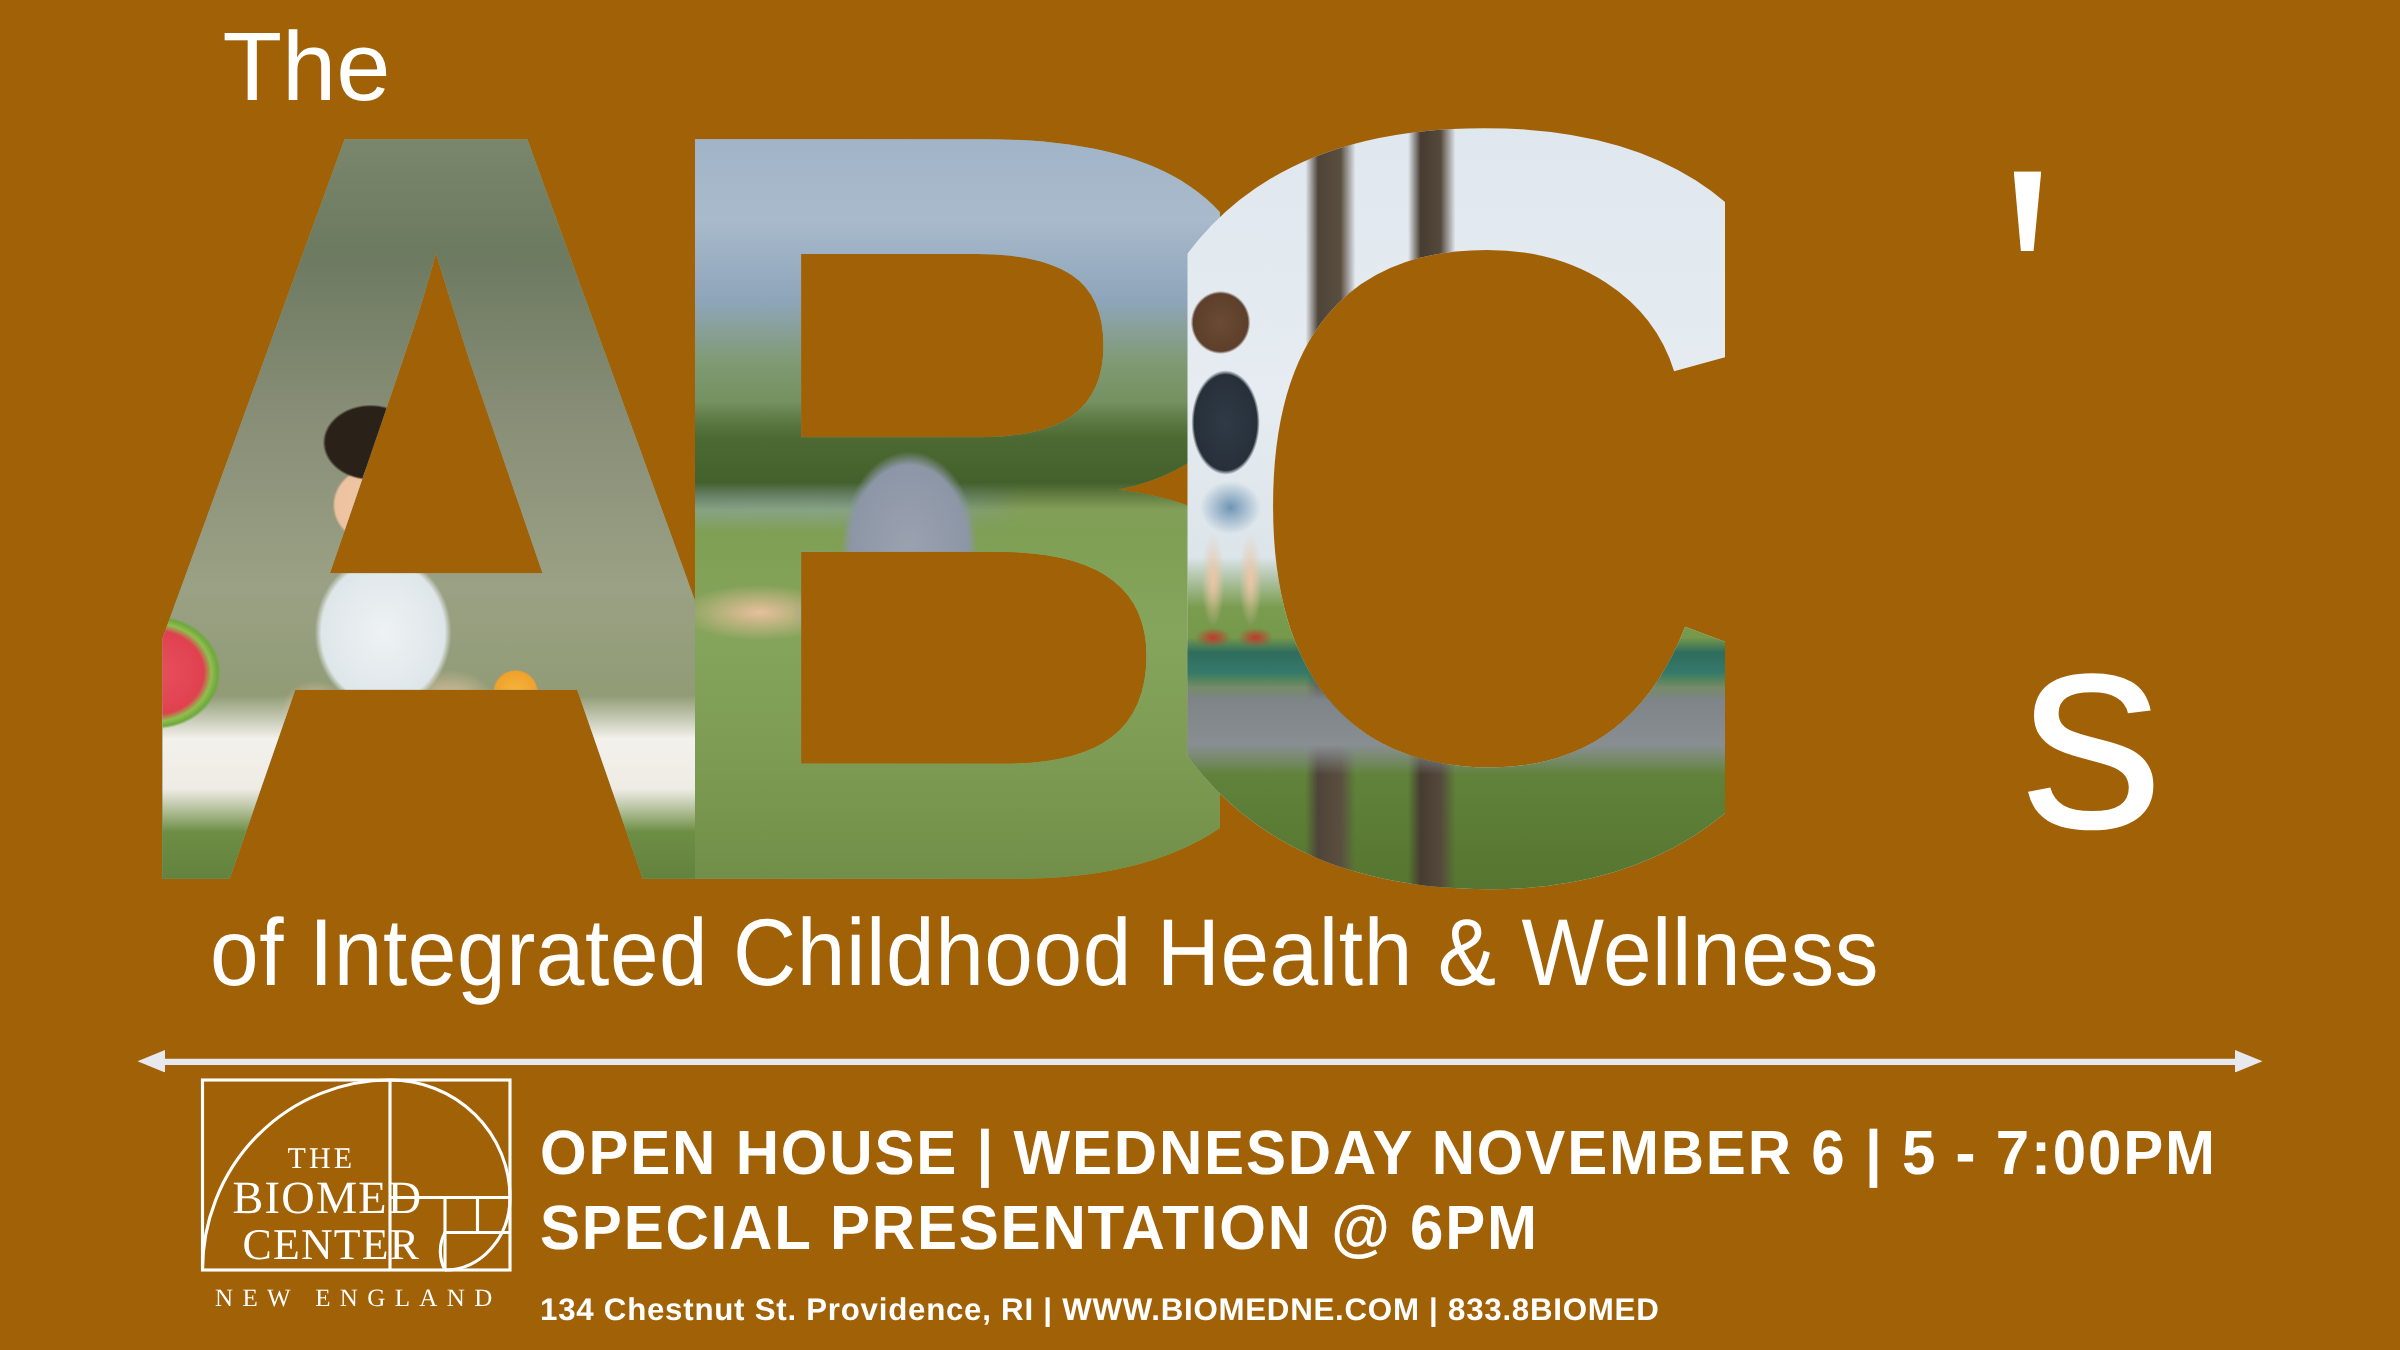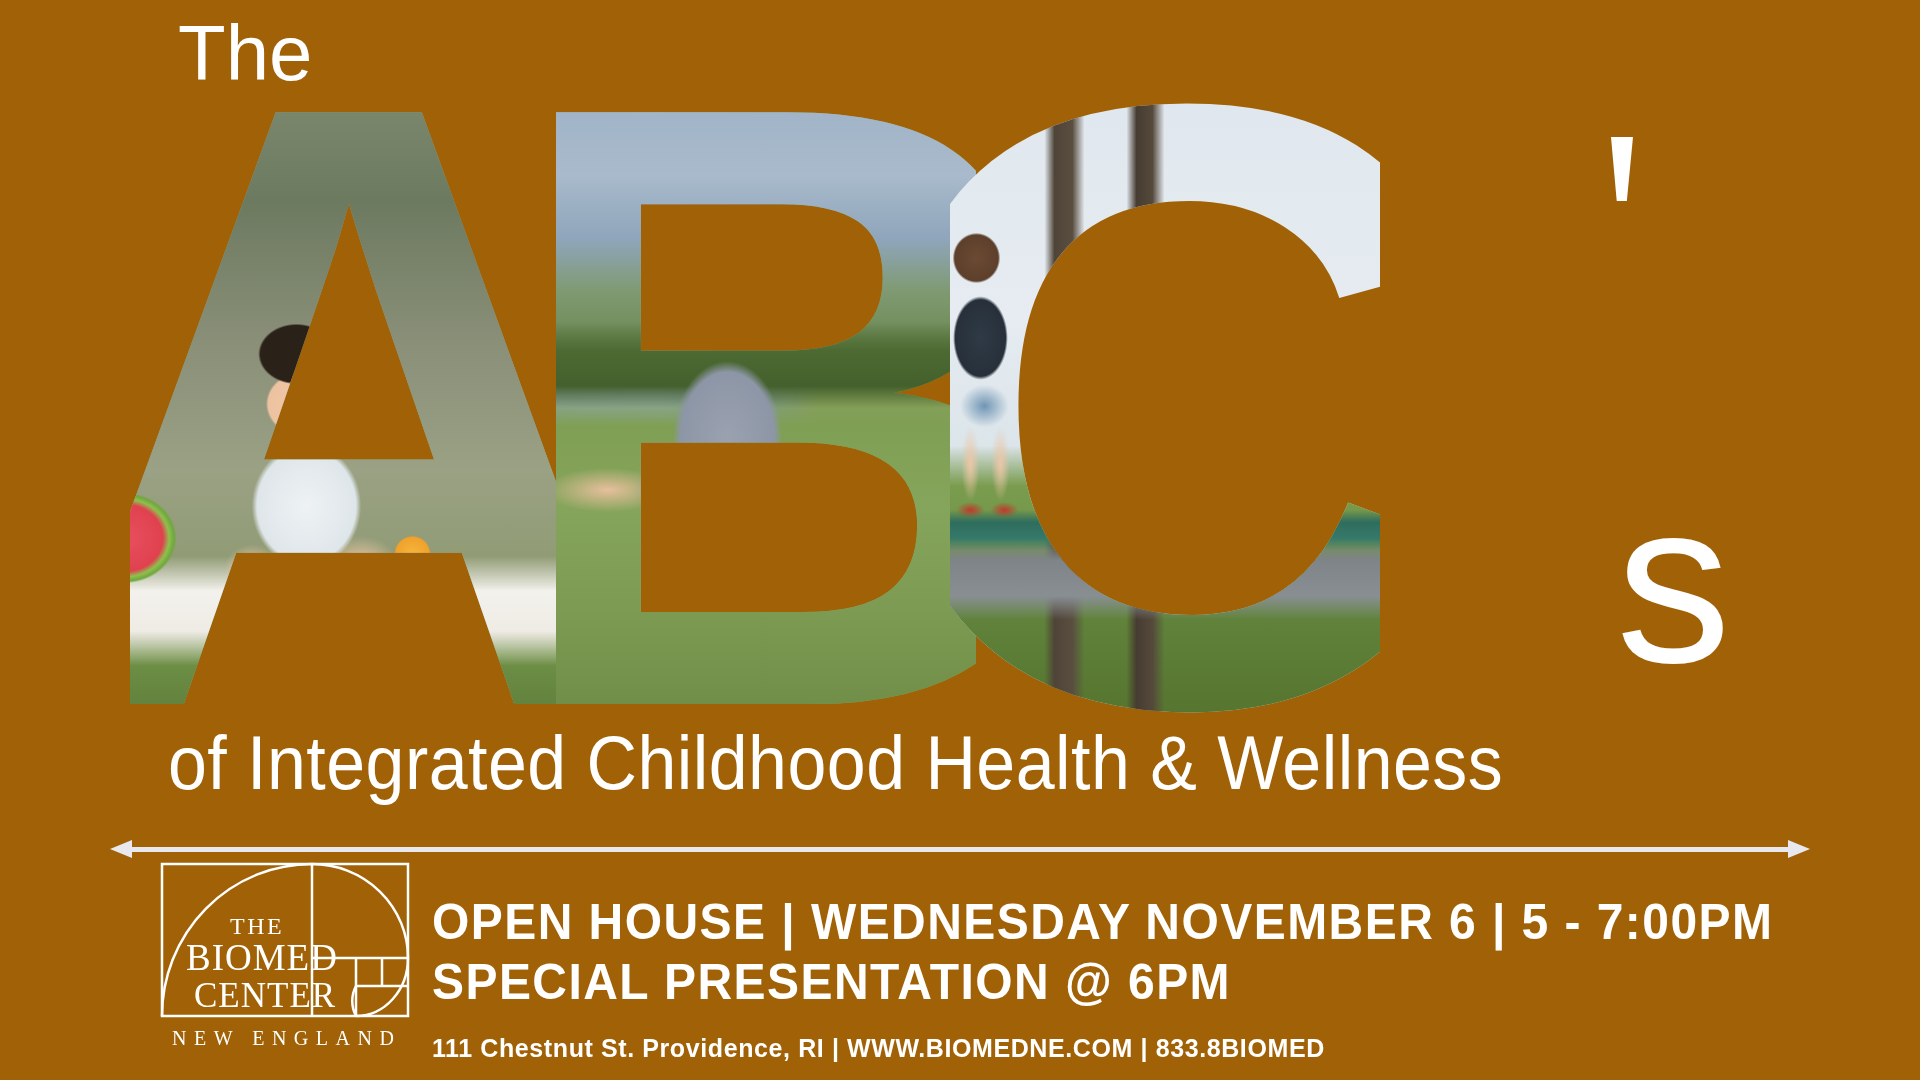--- a/index.html
+++ b/index.html
@@ -312,16 +312,16 @@
       <text x="70" y="72" fill="#ffffff" font-family="'Liberation Serif', serif" font-size="24" letter-spacing="2.5">THE</text>
       <text x="26" y="108" fill="#ffffff" font-family="'Liberation Serif', serif" font-size="37" letter-spacing="1">BIOMED</text>
       <text x="34" y="145" fill="#ffffff" font-family="'Liberation Serif', serif" font-size="35" letter-spacing="1">CENTER</text>
       <text x="12" y="183" fill="#ffffff" font-family="'Liberation Serif', serif" font-size="20" letter-spacing="7.5">NEW ENGLAND</text>
     </svg>
   </div>
 
   <div class="event-block">
     <div class="event-line">OPEN HOUSE | WEDNESDAY NOVEMBER 6 | 5 - 7:00PM</div>
     <div class="event-line">SPECIAL PRESENTATION @ 6PM</div>
-    <div class="address-line">111 Chestnut St. Providence, RI | WWW.BIOMEDNE.COM | 833.8BIOMED</div>
+    <div class="address-line">134 Chestnut St. Providence, RI | WWW.BIOMEDNE.COM | 833.8BIOMED</div>
   </div>
 
 </div>
 
 </body></html>

